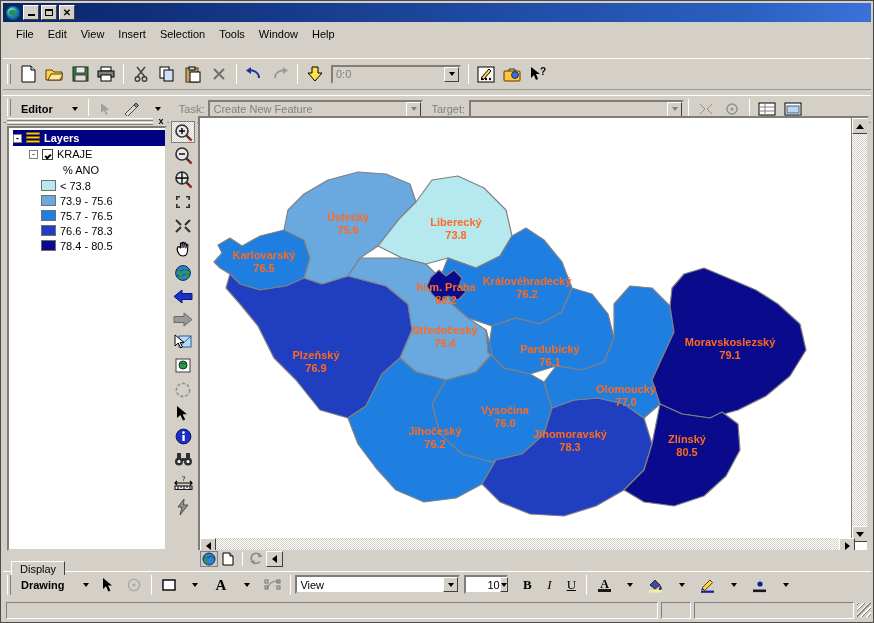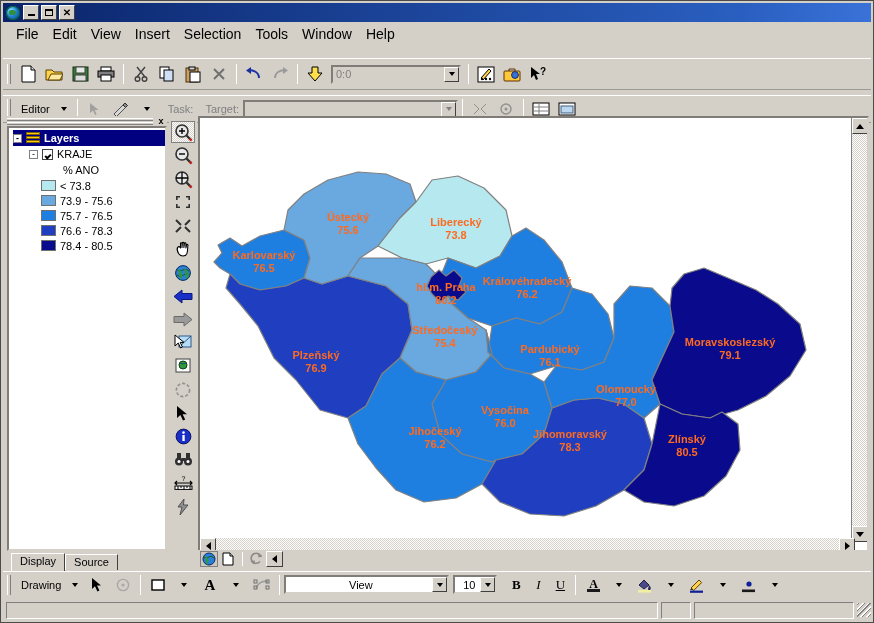--- a/index.html
+++ b/index.html
@@ -33,21 +33,21 @@
   .wb-min i{width:7px;height:2px;background:#000;margin-top:5px;}
   .wb-max i{width:8px;height:7px;border:1px solid #000;border-top-width:2px;}
   .wb-cls i{font-weight:bold;font-size:10px;}
 
   
   .menubar{
     position:absolute; left:2px; top:23px; width:868px; height:20px;
     background:#d4d0c8; display:flex; align-items:center; padding-left:6px;
     border-bottom:1px solid #d4d0c8;
   }
-  .menu-item{padding:2px 7px;font-size:14px;}
+  .menu-item{padding:2px 7px;font-size:11px;}
 
   
   .toolbar{
     position:absolute; left:2px; width:868px; background:#d4d0c8;
     display:flex; align-items:center; padding-left:4px;
     border-top:1px solid #fff; border-bottom:1px solid #9a9a92;margin-top:12px;
   }
   .tb1{top:45px; height:32px;}
   .tb2{top:82px; height:28px;}
   .grip{width:4px;height:20px;border-left:1px solid #fff;border-right:1px solid #808080;
@@ -58,21 +58,21 @@
   .scalebox{
     width:130px;height:19px;background:#d4d0c8;border:2px inset #d4d0c8;
     display:flex;align-items:center;padding-left:3px;color:#808080;font-size:11px;margin:0 3px;}
   .scalebox .val{flex:1;}
   .arrowbtn{width:15px;height:15px;background:#d4d0c8;border:1px solid #fff;
     border-right-color:#404040;border-bottom-color:#404040;
     display:flex;align-items:center;justify-content:center;}
   .caret{width:0;height:0;border-left:3px solid transparent;border-right:3px solid transparent;
     border-top:4px solid #000;}
   .caret.gray{border-top-color:#808080;}
-  .ed-btn{height:20px;padding:0 6px;display:flex;align-items:center;gap:11px;font-size:11px;}
+  .ed-btn{height:20px;padding:0 6px;display:flex;align-items:center;gap:19px;font-size:11px;font-weight:bold;}
   .lbl-dim{color:#808080;font-size:11px;margin:0 4px 0 8px;}
   .combo{height:19px;background:#d4d0c8;border:2px inset #d4d0c8;display:flex;
     align-items:center;padding-left:3px;color:#808080;font-size:11px;}
   .combo .txt{flex:1;white-space:nowrap;overflow:hidden;}
 
   
   .toc{
     position:absolute;left:6px;top:115px;width:160px;height:452px;background:#d4d0c8;
   }
   .toc-head{height:10px;display:flex;align-items:center;}
@@ -93,21 +93,21 @@
     border-left:2px solid #000;border-bottom:2px solid #000;transform:rotate(-45deg);}
   .layers-row{background:#000080;color:#fff;font-weight:bold;padding-right:6px;}
   .layers-row .tbox{background:#fff;color:#000;}
   .lyr-ico{width:14px;height:12px;margin-right:4px;position:relative;}
   .lyr-ico i{position:absolute;left:0;width:14px;height:3px;background:#ffd000;
     border:1px solid #806000;font-style:normal;}
   .legend{padding-left:28px;padding-top:2px;}
   .legend-title{font-size:11px;padding-left:22px;padding-bottom:2px;}
   .leg-row{display:flex;align-items:center;height:15px;font-size:11px;}
   .swatch{width:15px;height:11px;border:1px solid #707070;margin-right:4px;}
-  .toc-tabs{display:flex;margin-top:2px;padding-left:4px;align-items:center;height:18px;}
+  .toc-tabs{display:flex;margin-top:10px;padding-left:4px;align-items:flex-start;height:18px;flex-direction:column;}
   .toc-tab{height:16px;padding:1px 8px 0 8px;background:#d4d0c8;
     border:1px solid #fff;border-right-color:#404040;border-bottom:none;font-size:11px;}
   .toc-tab.active{height:18px;font-weight:normal;z-index:2;}
 
   
   .tools{
     position:absolute;left:168px;top:118px;width:28px;height:400px;background:#d4d0c8;
     display:flex;flex-direction:column;align-items:center;padding-top:2px;
   }
   .tool{width:24px;height:23px;display:flex;align-items:center;justify-content:center;
@@ -134,25 +134,25 @@
 
   .mapbar{position:absolute;left:197px;top:549px;width:671px;height:18px;
     background:#d4d0c8;display:flex;align-items:center;padding-left:2px;}
   .mb-btn{width:18px;height:16px;display:flex;align-items:center;justify-content:center;
     margin-right:1px;border:1px solid transparent;}
   .mb-btn.on{border:1px solid #808080;background:#cdc9c1;}
 
   
   .drawbar{position:absolute;left:2px;top:570px;width:868px;height:26px;background:#d4d0c8;
     display:flex;align-items:center;padding-left:4px;
-    border-top:1px solid #fff;text-align:center;}
+    border-top:1px solid #fff;}
   .fontbox{width:165px;height:19px;background:#fff;border:2px inset #d4d0c8;
     display:flex;align-items:center;padding-left:3px;font-size:11px;}
   .sizebox{width:44px;height:19px;background:#fff;border:2px inset #d4d0c8;
-    display:flex;align-items:center;padding-left:3px;font-size:11px;margin-left:4px;}
+    display:flex;align-items:center;padding-left:21px;font-size:11px;margin-left:4px;}
   .bius{width:22px;height:20px;display:flex;align-items:center;justify-content:center;
     font-size:13px;}
 
   
   .statusbar{position:absolute;left:2px;bottom:2px;width:868px;height:20px;
     background:#d4d0c8;display:flex;align-items:center;}
   .sb-pane{height:17px;border:1px solid #808080;border-right-color:#fff;border-bottom-color:#fff;
     margin-left:3px;display:flex;align-items:center;padding-left:3px;font-size:11px;
     white-space:nowrap;overflow:hidden;}
   .grip-corner{width:14px;height:14px;margin-left:3px;
@@ -322,20 +322,26 @@
     <div class="tbtn">
       <svg width="17" height="14" viewBox="0 0 17 14">
         <path d="M2 12 l9-9 l2.5 2.5 l-9 9 z" fill="#d8d8d8" stroke="#505050"></path>
         <path d="M11 3 l2-2 l2.5 2.5 l-2 2 z" fill="#888" stroke="#303030"></path>
       </svg>
     </div>
     <div class="tbtn">
         <span class="caret"></span>
       </div>
     <span class="lbl-dim">Task:</span>
+    <div class="combo" style="width:215px">
+      <span class="txt">Create New Feature</span>
+      <span class="arrowbtn">
+          <span class="caret gray"></span>
+        </span>
+    </div>
     <span class="lbl-dim">Target:</span>
     <div class="combo" style="width:215px">
       <span class="txt"></span>
       <span class="arrowbtn">
           <span class="caret gray"></span>
         </span>
     </div>
     <div class="tsep"></div>
     <div class="tbtn">
       <svg width="16" height="14" viewBox="0 0 16 14">

